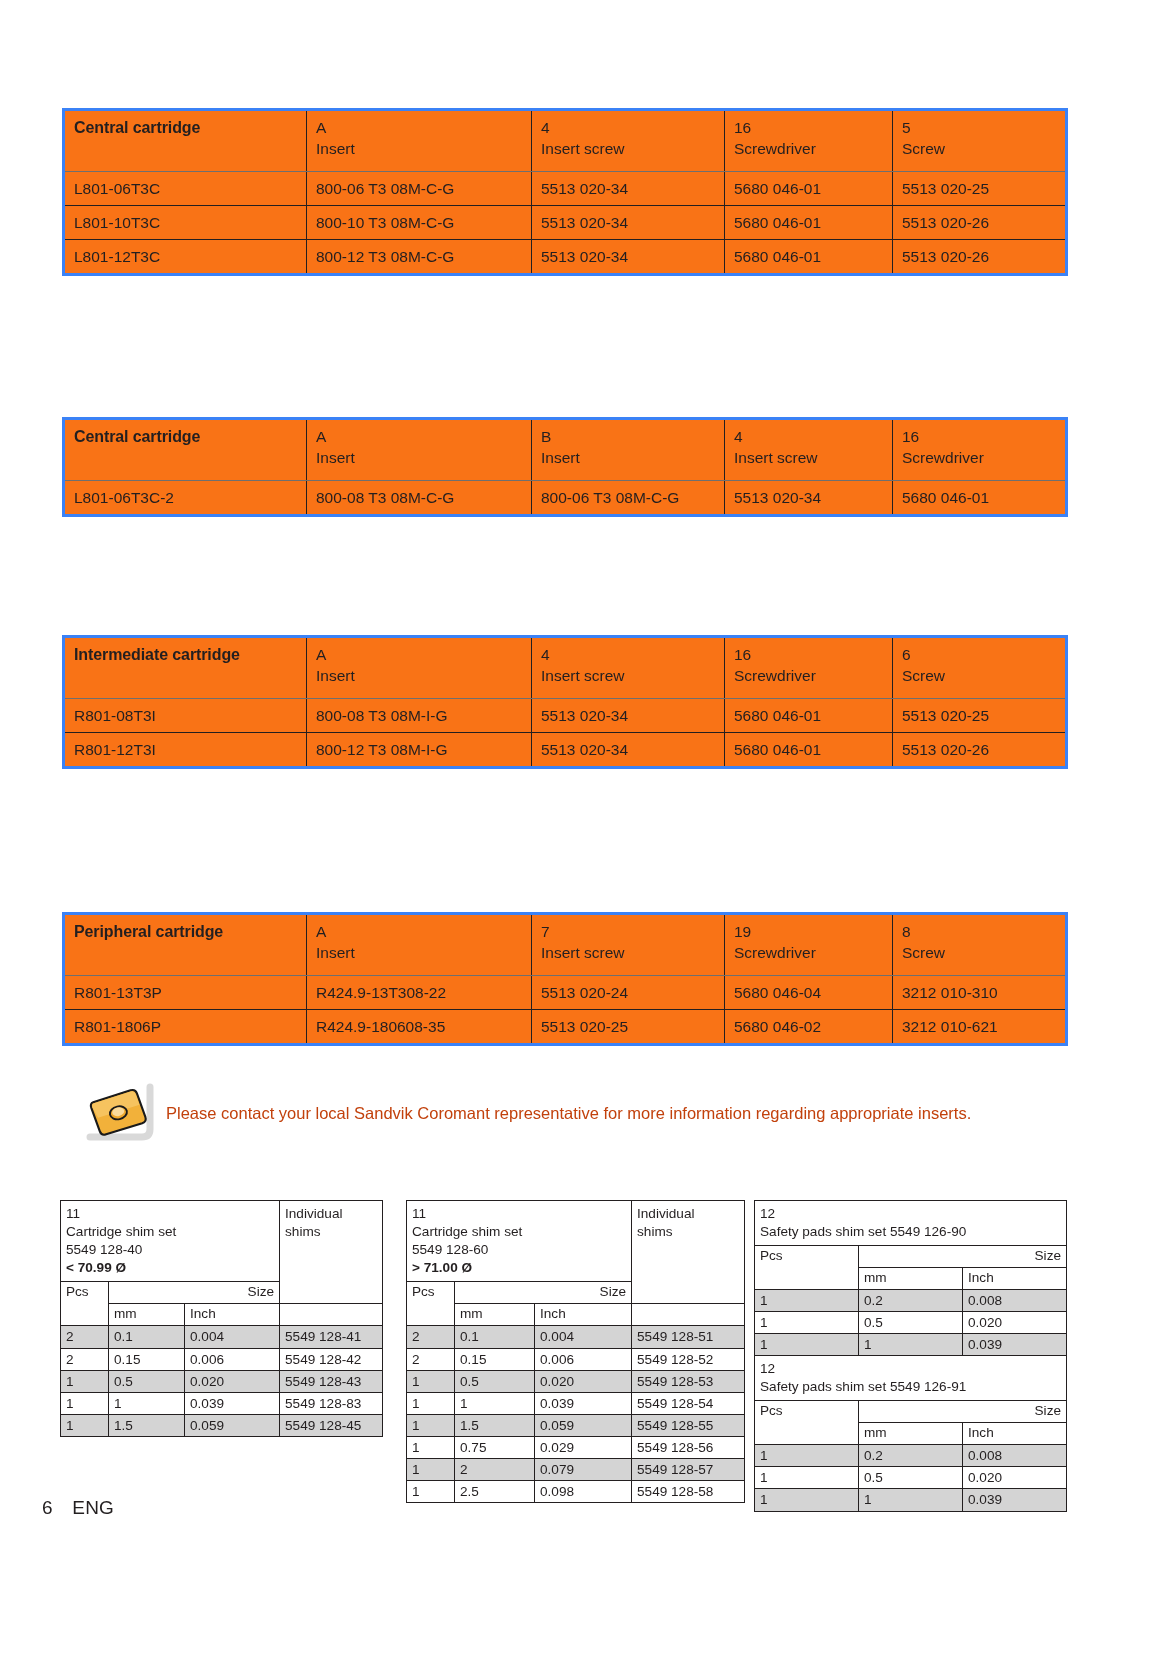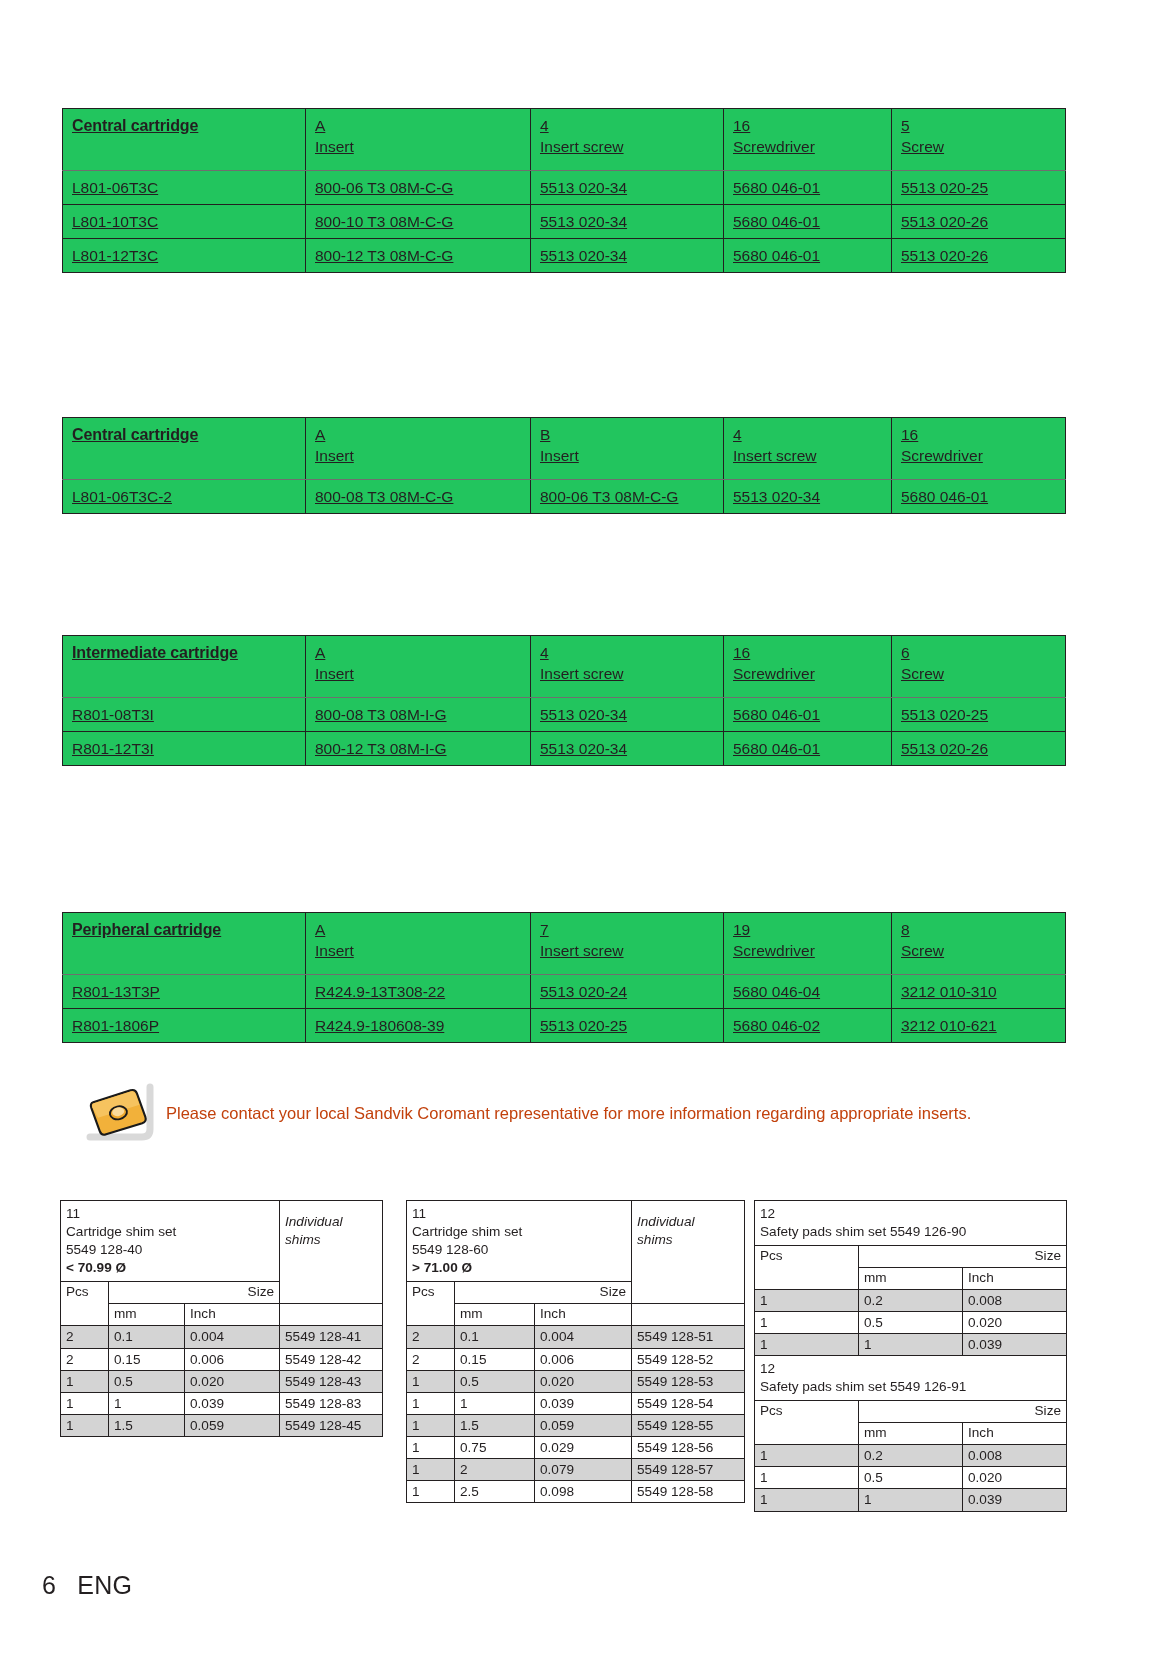--- a/index.html
+++ b/index.html
@@ -23,23 +23,22 @@
     left: 0; top: 0;
     width: 1165px;
     height: 1654px;
   }
 
   
   .spare-table {
     position: absolute;
     border-collapse: collapse;
     table-layout: fixed;
-    border: 1px solid #3b82f6;
-    background: #22c55e;
-    text-decoration: underline;
+    border: 3px solid #3b82f6;
+    background: #f97316;
   }
   .spare-table td {
     border: 1px solid #231f20;
     padding: 6px 9px 7px 9px;
     font-size: 15.5px;
     line-height: 1.36;
     vertical-align: top;
     color: #231f20;
     font-weight: 400;
     white-space: nowrap;
@@ -97,38 +96,37 @@
     padding: 1px 5px 2px 5px;
     vertical-align: top;
     white-space: nowrap;
   }
   .shim-table td.title-cell {
     vertical-align: top;
     padding: 4px 5px 4px 5px;
   }
   .shim-table td.indiv-cell {
     vertical-align: top;
-    padding: 12px 5px 4px 5px;
-    font-style: italic;
+    padding: 4px 5px 4px 5px;
   }
   .shim-table tr.data-row td { height: 20px; padding-top: 2px; padding-bottom: 1px; }
   .shim-table tr.shaded td { background: #d4d4d4; }
   .title-line { display: block; }
   .title-line.bold { font-weight: bold; }
   .sz-head { text-align: right; }
 
   
   .shim-table td.pcs-head { vertical-align: top; }
 
   
   .footer {
     position: absolute;
     left: 42px;
-    top: 1571px;
-    font-size: 25px;
+    top: 1497px;
+    font-size: 19px;
     color: #231f20;
     letter-spacing: 0.2px;
   }
   .footer .pg { margin-right: 14px; }
 </style>
 </head>
 <body>
 
 <div class="page">
 
@@ -313,21 +311,21 @@
     <tbody>
       <tr>
         <td>R801-13T3P</td>
         <td>R424.9-13T308-22</td>
         <td>5513 020-24</td>
         <td>5680 046-04</td>
         <td>3212 010-310</td>
       </tr>
       <tr>
         <td>R801-1806P</td>
-        <td>R424.9-180608-39</td>
+        <td>R424.9-180608-35</td>
         <td>5513 020-25</td>
         <td>5680 046-02</td>
         <td>3212 010-621</td>
       </tr>
     </tbody>
   </table>
 
   <div class="note-row" style="left:80px; top:1078px; width:1000px; height:72px;">
     <div class="note-icon-wrap">
       <svg width="86" height="70" viewBox="0 0 86 70" xmlns="http://www.w3.org/2000/svg">

